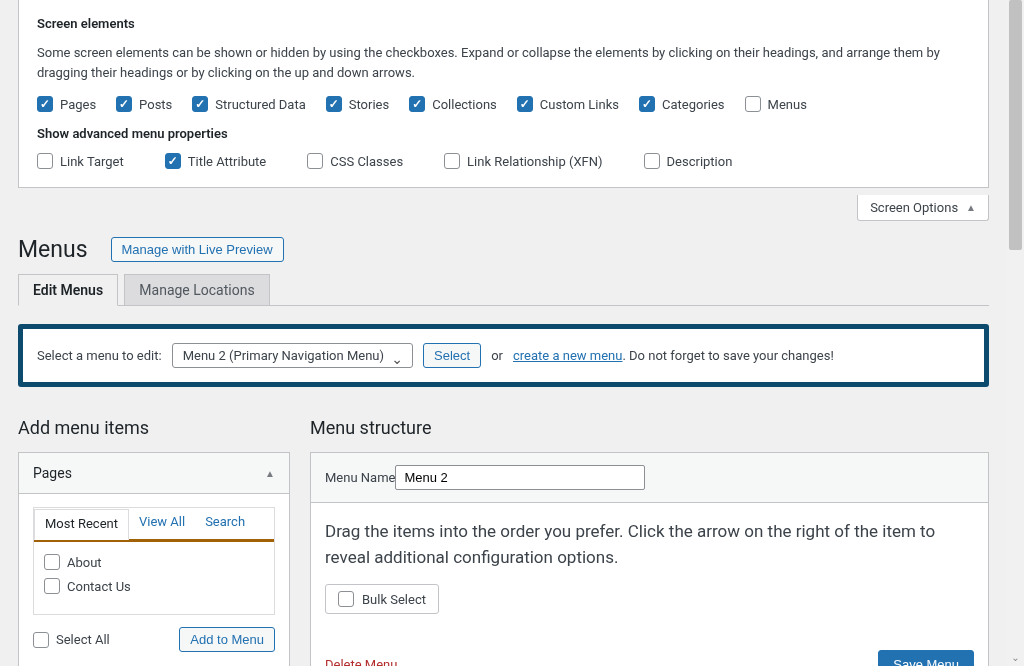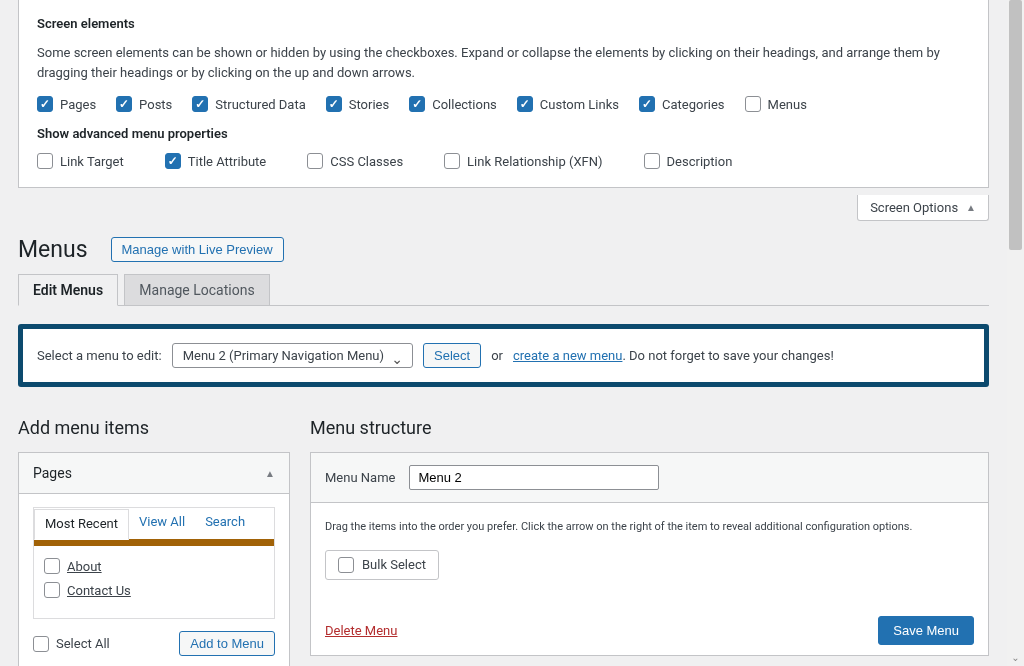--- a/index.html
+++ b/index.html
@@ -246,64 +246,63 @@
   .sub-tab.active {
     color: #1d2327;
     border-bottom: none;
   }
   .pages-box {
     border: 1px solid #dcdcde;
     border-top: 1px solid #dcdcde;
     margin-top: -1px;
   }
   .pages-box .sub-tabs {
-    border-bottom: 7px solid #a16207;
+    border-bottom: 3px solid #a16207;
   }
   .sub-tab.active {
     border: 1px solid #dcdcde;
     border-bottom: 1px solid #fff;
     position: relative;
     top: 1px;
     background: #fff;
   }
   .pages-list {
     padding: 12px 10px;
   }
-  .pages-list .cb-item { margin-bottom: 8px; text-decoration: underline; }
+  .pages-list .cb-item { margin-bottom: 8px; }
   .metabox-footer {
     display: flex;
     justify-content: space-between;
     align-items: center;
     padding: 12px 0 0;
   }
   .structure-box {
     background: #fff;
     border: 1px solid #c3c4c7;
   }
   .structure-header {
     background: #f6f7f7;
     border-bottom: 1px solid #c3c4c7;
     padding: 12px 14px;
     display: flex;
     align-items: center;
-    gap: 14px;
   }
   .text-input {
     border: 1px solid #8c8f94;
     padding: 4px 8px;
     font-size: 13px;
     width: 250px;
     background: #fff;
     border-radius: 2px;
   }
   .structure-body {
     padding: 16px 14px;
   }
   .structure-desc {
-    font-size: 11px;
+    font-size: 17px;
     line-height: 1.5;
     margin-bottom: 14px;
     color: #3c434a;
   }
   .bulk-select {
     display: inline-flex;
     align-items: center;
     gap: 8px;
     border: 1px solid #c3c4c7;
     padding: 6px 12px;

